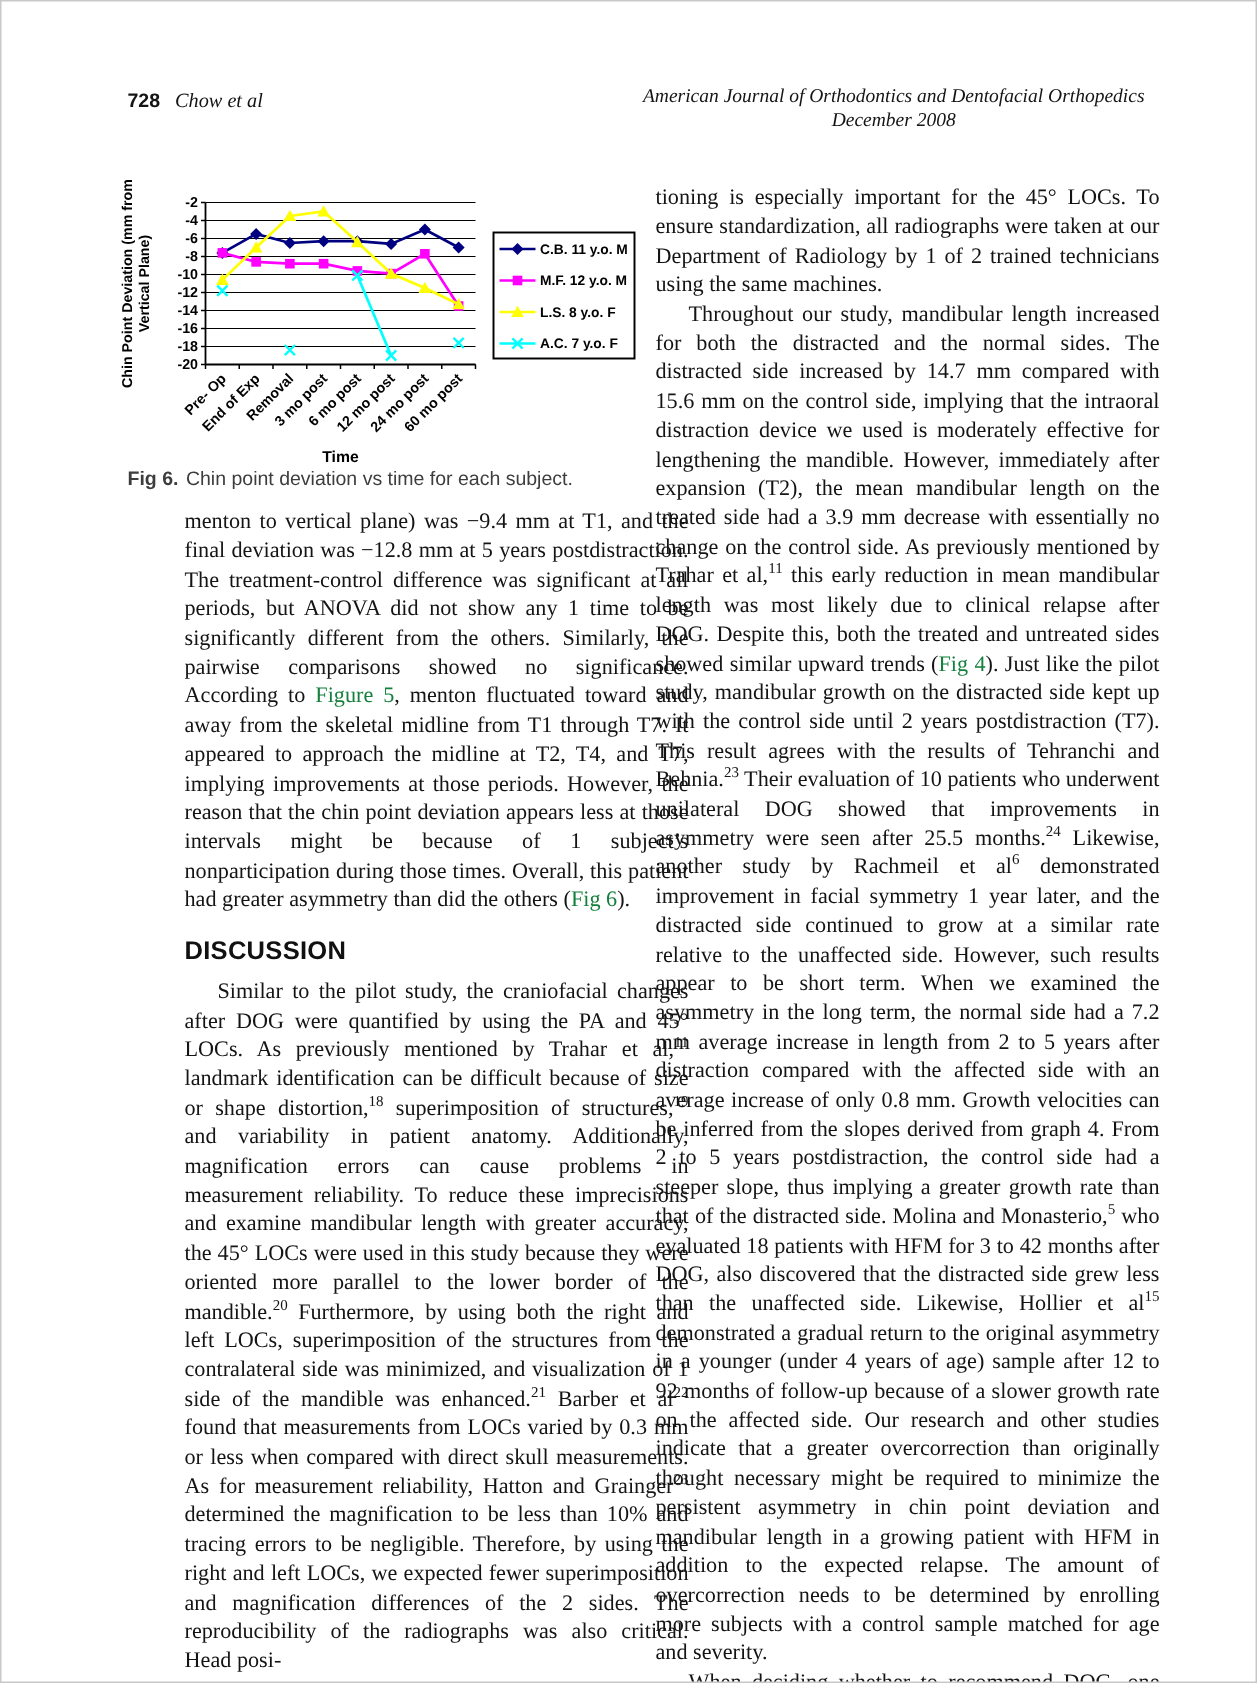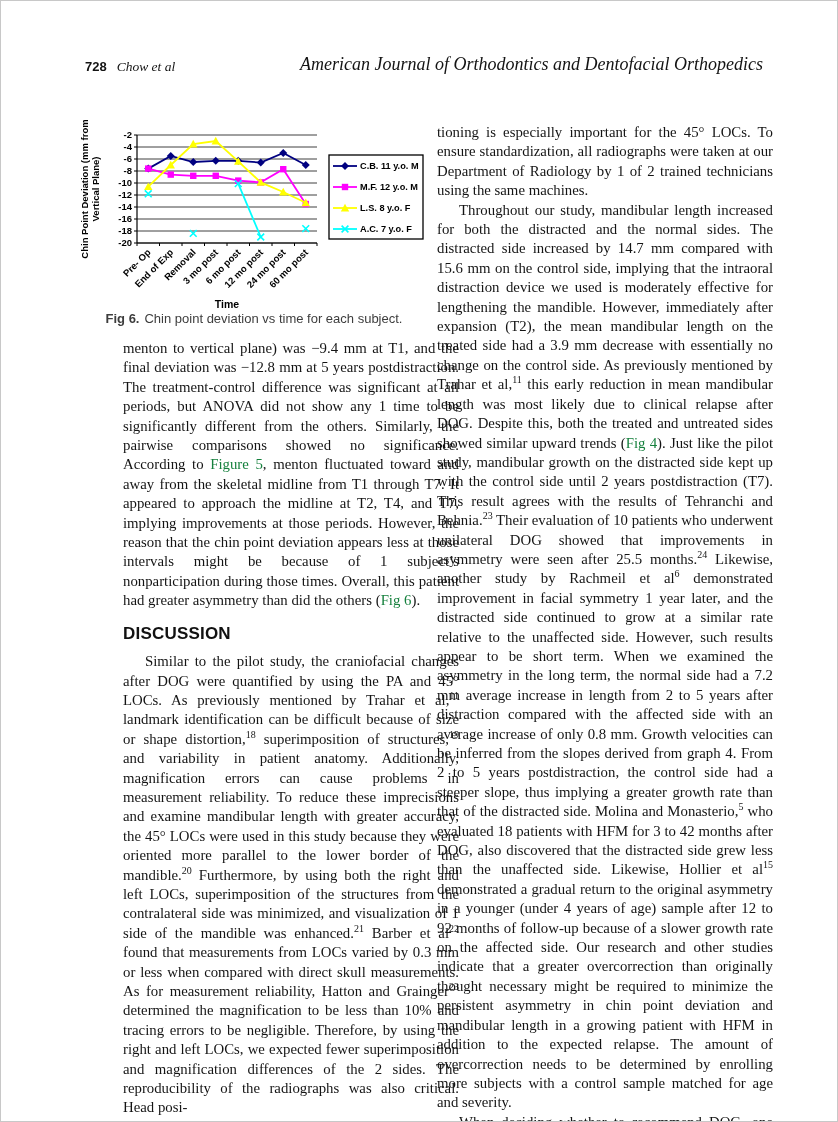--- a/index.html
+++ b/index.html
@@ -9,24 +9,24 @@
     background:#ffffff;
     border:1px solid #c8c8c8;
     font-family:"Liberation Serif", serif;
     color:#141414;
     overflow:hidden;
   }
   
   .hdr-left{position:absolute;left:84px;top:58px;font-size:13.5px;white-space:nowrap;}
   .hdr-left .pgnum{font-weight:bold;font-family:"Liberation Sans", sans-serif;font-size:13px;margin-right:10px;}
   .hdr-left .runauth{font-style:italic;}
-  .hdr-right{position:absolute;right:74px;top:55px;text-align:center;font-style:italic;font-size:18px;line-height:16px;}
+  .hdr-right{position:absolute;right:74px;top:55px;text-align:center;font-style:italic;font-size:13px;line-height:16px;}
   
   .chart-figure{position:absolute;left:78px;top:118px;width:348px;height:196px;margin:0;}
-  .caption{position:absolute;left:84px;top:310px;width:338px;text-align:center;
+  .caption{position:absolute;left:84px;top:310px;width:338px;
            font-family:"Liberation Sans", sans-serif;font-size:13px;color:#3d3d3d;}
   .caption .cap-label{font-weight:bold;margin-right:5px;}
   
   .col{position:absolute;width:336px;text-align:justify;font-size:14.8px;line-height:19.4px;}
   .col-left{left:84px;top:338px;height:700px;margin-left:38px;}
   .col-right{left:436px;top:122px;height:960px;}
   .body-p{margin:0;font-family:Liberation Serif, serif;}
   .body-p.indent{text-indent:22px;}
   .section-heading{font-family:"Liberation Sans", sans-serif;font-weight:bold;font-size:17px;
                    margin:13px 0 9px 0;text-align:left;letter-spacing:0.2px;color:#111;}
@@ -37,20 +37,21 @@
 </head>
 <body>
 
 <div class="page">
 
   <div class="hdr-left">
     <span class="pgnum">728</span><span class="runauth">Chow et al</span>
   </div>
   <div class="hdr-right">
     <div>American Journal of Orthodontics and Dentofacial Orthopedics</div>
+    <div>December 2008</div>
   </div>
 
   <figure class="chart-figure">
     <svg id="chart-svg" width="348" height="196" viewBox="0 0 348 196">
         <line x1="58" y1="16" x2="238" y2="16" stroke="#000000" stroke-width="0.75"></line>
         <line x1="55" y1="16" x2="58" y2="16" stroke="#000000" stroke-width="1"></line>
         <text x="53" y="19.3" text-anchor="end" font-size="9.5" font-weight="bold" fill="#000">-2</text>
         <line x1="58" y1="28" x2="238" y2="28" stroke="#000000" stroke-width="0.75"></line>
         <line x1="55" y1="28" x2="58" y2="28" stroke="#000000" stroke-width="1"></line>
         <text x="53" y="31.3" text-anchor="end" font-size="9.5" font-weight="bold" fill="#000">-4</text>

